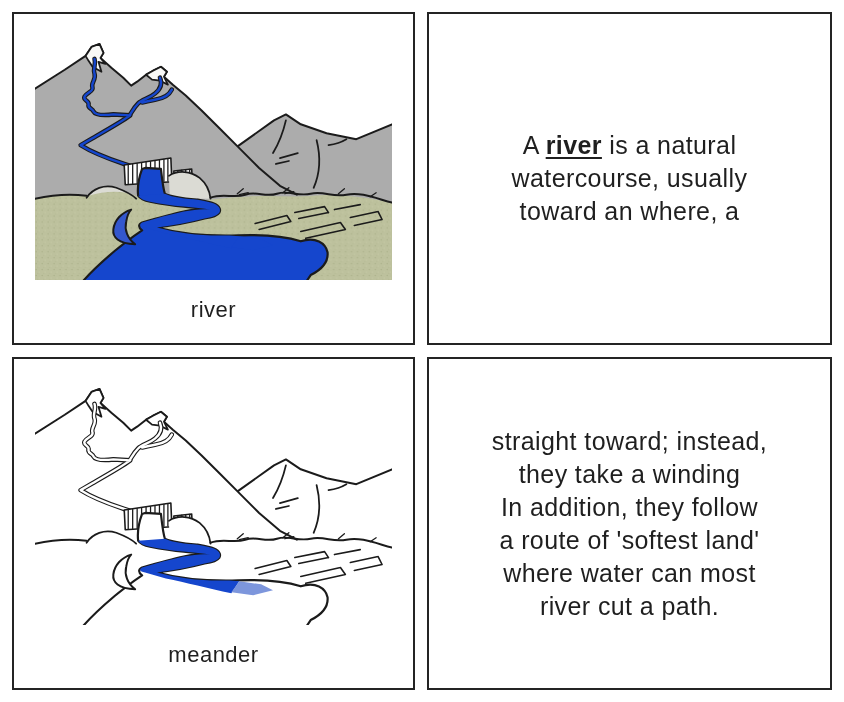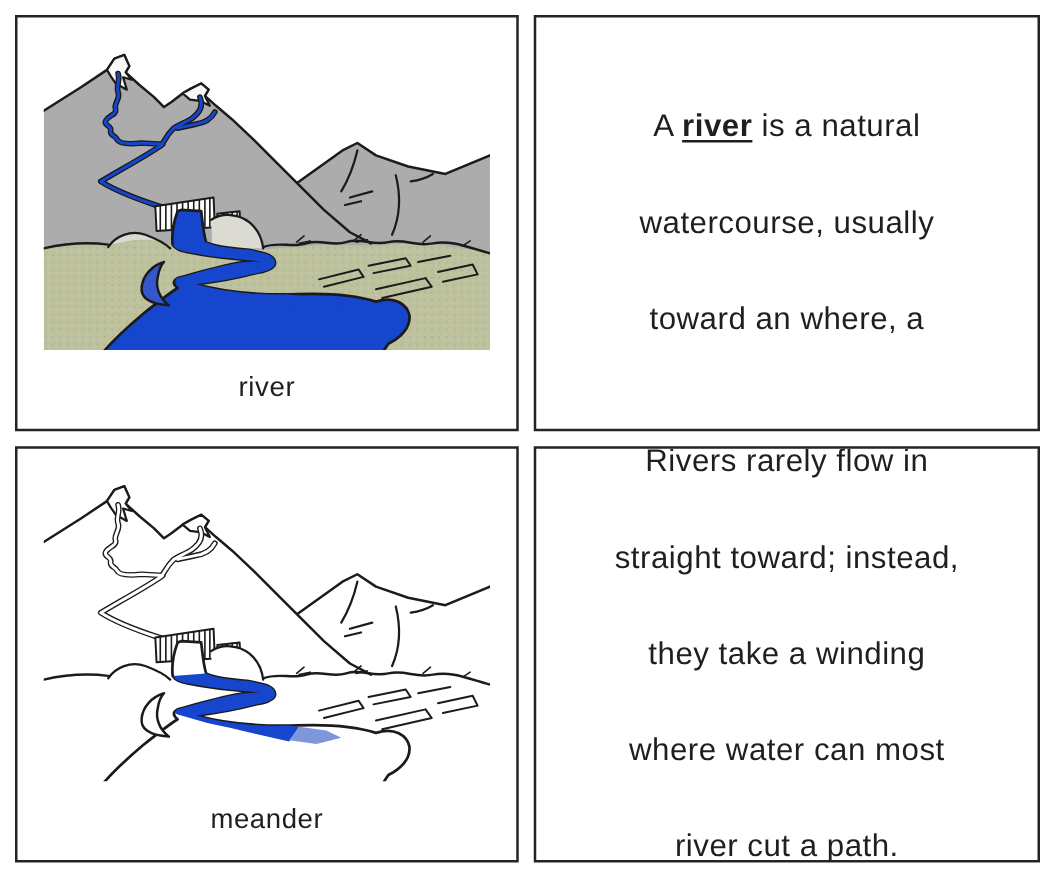--- a/index.html
+++ b/index.html
@@ -8,21 +8,21 @@
     --meander-end-blue:#7d96dc; --land-green:#bdc19d; --rock-gray:#dbdbd4;
   }
   *{margin:0;padding:0;box-sizing:border-box;}
   html,body{width:844px;height:702px;background:var(--page-bg);
     font-family:"Liberation Sans", sans-serif;color:var(--text-color);}
   .sheet{width:844px;height:702px;display:grid;
     grid-template-columns:403px 405px;grid-template-rows:333px 333px;
     gap:12px;padding:12px;background:var(--page-bg);}
   .card{border:2px solid var(--card-border);background:#fff;overflow:hidden;}
   .card--picture{display:flex;flex-direction:column;align-items:center;padding-top:28px;}
-  .card--text{display:flex;flex-direction:column;justify-content:center;align-items:center;padding:0 12px;gap:44px;}
+  .card--text{display:flex;flex-direction:column;justify-content:center;align-items:center;padding:0 12px;}
   .pic-label{margin-top:17px;font-size:22px;letter-spacing:.5px;color:var(--text-color);}
   .defline{font-size:25px;line-height:33px;letter-spacing:.4px;text-align:center;white-space:nowrap;}
   .kw{font-weight:bold;text-decoration:underline;text-decoration-thickness:2px;text-underline-offset:3px;}
   svg.illo{display:block;width:357px;height:238px;}
   
   .ink{stroke:var(--ink-outline);fill:none;stroke-linecap:round;stroke-linejoin:round;}
   .w20{stroke-width:2;} .w18{stroke-width:1.8;} .w16{stroke-width:1.6;} .w13{stroke-width:1.3;}
   .mtn{fill:var(--mountain-gray);} .outline .mtn{fill:#fff;}
   .snowcap{fill:var(--snow-white);stroke:var(--ink-outline);stroke-width:1.8;stroke-linejoin:round;}
   .outline .snowcap{fill:#fff;}
@@ -164,20 +164,21 @@
         <path class="ink w16" d="M222,183 L254,175 M226,189 L258,181 M254,175 L258,181"></path>
         <path class="ink w16" d="M262,172 L292,166 M266,178 L296,172 M292,166 L296,172"></path>
         <path class="ink w16" d="M268,191 L308,182 M273,198 L313,189 M308,182 L313,189"></path>
         <path class="ink w16" d="M302,169 L328,164 M318,177 L346,171 M322,185 L350,179 M346,171 L350,179"></path>
       </g>
     </svg>
     <div class="pic-label">meander</div>
   </div>
 
   <div class="card card--text">
-    <div class="defline"><span>Rivers rarely flow in</span></div>
     <div class="defline"><span>straight toward; instead,</span></div>
     <div class="defline"><span>they take a winding</span></div>
+    <div class="defline"><span>In addition, they follow</span></div>
+    <div class="defline"><span>a route of 'softest land'</span></div>
     <div class="defline"><span>where water can most</span></div>
     <div class="defline"><span>river cut a path.</span></div>
   </div>
 
 </div>
 
 </body></html>

